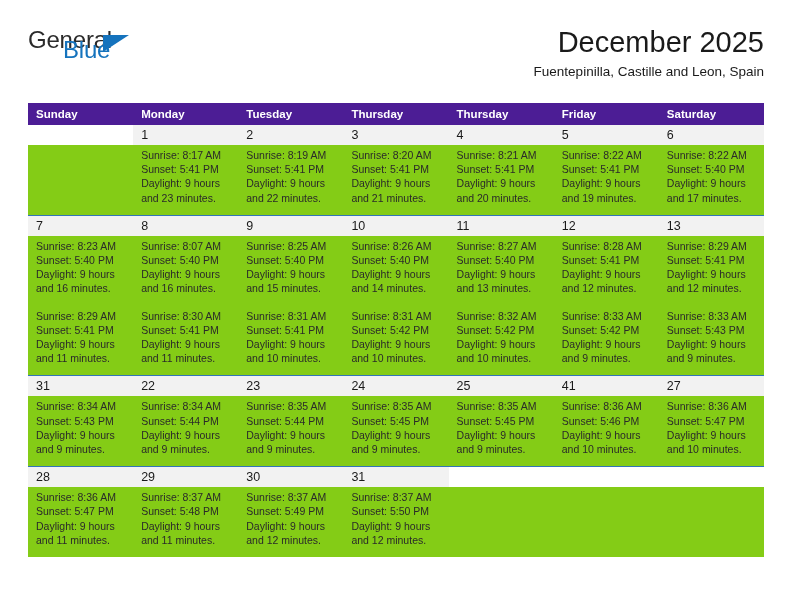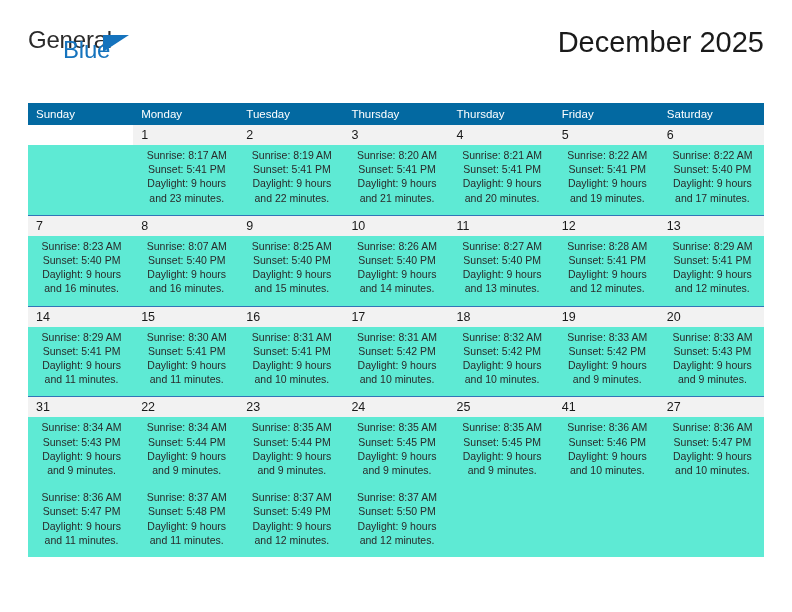--- a/index.html
+++ b/index.html
@@ -87,45 +87,44 @@
   
   .calendar {
     position: absolute;
     left: 28px;
     top: 103px;
     width: 736px;
     border-collapse: collapse;
     table-layout: fixed;
   }
   .calendar th {
-    background: #0369a1;
+    background: #4c1d95;
     color: #ffffff;
     font-size: 11.5px;
-    font-weight: normal;
+    font-weight: bold;
     text-align: left;
     padding: 5px 0 5px 8px;
     height: 12px;
     border: none;
   }
   .daynum-row td {
     background: #f2f2f2;
     font-size: 12.5px;
     color: #1a1a1a;
     padding: 3px 0 3px 8px;
     border-top: 1px solid #3275b8;
     vertical-align: top;
   }
   .info-row td {
-    background: #5eead4;
+    background: #84cc16;
     font-size: 10.5px;
     line-height: 14.2px;
     color: #2a2a2a;
     padding: 3px 6px 10px 8px;
     vertical-align: top;
-    text-align: center;
   }
   .info-line {
     display: block;
     white-space: nowrap;
   }
   .empty-cell {
     background: #ffffff !important;
   }
 </style>
 </head>
@@ -136,20 +135,21 @@
   <div class="header">
 
     <div class="brand">
       <span class="brand-general">General</span>
       <span class="brand-triangle"></span>
       <span class="brand-blue">Blue</span>
     </div>
 
     <div class="title-block">
       <div class="cal-title">December 2025</div>
+      <div class="cal-subtitle">Fuentepinilla, Castille and Leon, Spain</div>
     </div>
 
   </div>
 
   <table class="calendar">
     <thead>
       <tr>
         <th>Sunday</th>
         <th>Monday</th>
         <th>Tuesday</th>
@@ -259,29 +259,20 @@
             <span class="info-line">Daylight: 9 hours</span>
             <span class="info-line">and 12 minutes.</span>
           </td>
           <td>
             <span class="info-line">Sunrise: 8:29 AM</span>
             <span class="info-line">Sunset: 5:41 PM</span>
             <span class="info-line">Daylight: 9 hours</span>
             <span class="info-line">and 12 minutes.</span>
           </td>
         </tr>
-        <tr class="daynum-row">
-          <td>14</td>
-          <td>15</td>
-          <td>16</td>
-          <td>17</td>
-          <td>18</td>
-          <td>19</td>
-          <td>20</td>
-        </tr>
         <tr class="info-row">
           <td>
             <span class="info-line">Sunrise: 8:29 AM</span>
             <span class="info-line">Sunset: 5:41 PM</span>
             <span class="info-line">Daylight: 9 hours</span>
             <span class="info-line">and 11 minutes.</span>
           </td>
           <td>
             <span class="info-line">Sunrise: 8:30 AM</span>
             <span class="info-line">Sunset: 5:41 PM</span>
@@ -365,20 +356,29 @@
             <span class="info-line">Daylight: 9 hours</span>
             <span class="info-line">and 10 minutes.</span>
           </td>
           <td>
             <span class="info-line">Sunrise: 8:36 AM</span>
             <span class="info-line">Sunset: 5:47 PM</span>
             <span class="info-line">Daylight: 9 hours</span>
             <span class="info-line">and 10 minutes.</span>
           </td>
         </tr>
+        <tr class="daynum-row">
+          <td>28</td>
+          <td>29</td>
+          <td>30</td>
+          <td>31</td>
+          <td class="empty-cell"></td>
+          <td class="empty-cell"></td>
+          <td class="empty-cell"></td>
+        </tr>
         <tr class="info-row">
           <td>
             <span class="info-line">Sunrise: 8:36 AM</span>
             <span class="info-line">Sunset: 5:47 PM</span>
             <span class="info-line">Daylight: 9 hours</span>
             <span class="info-line">and 11 minutes.</span>
           </td>
           <td>
             <span class="info-line">Sunrise: 8:37 AM</span>
             <span class="info-line">Sunset: 5:48 PM</span>

